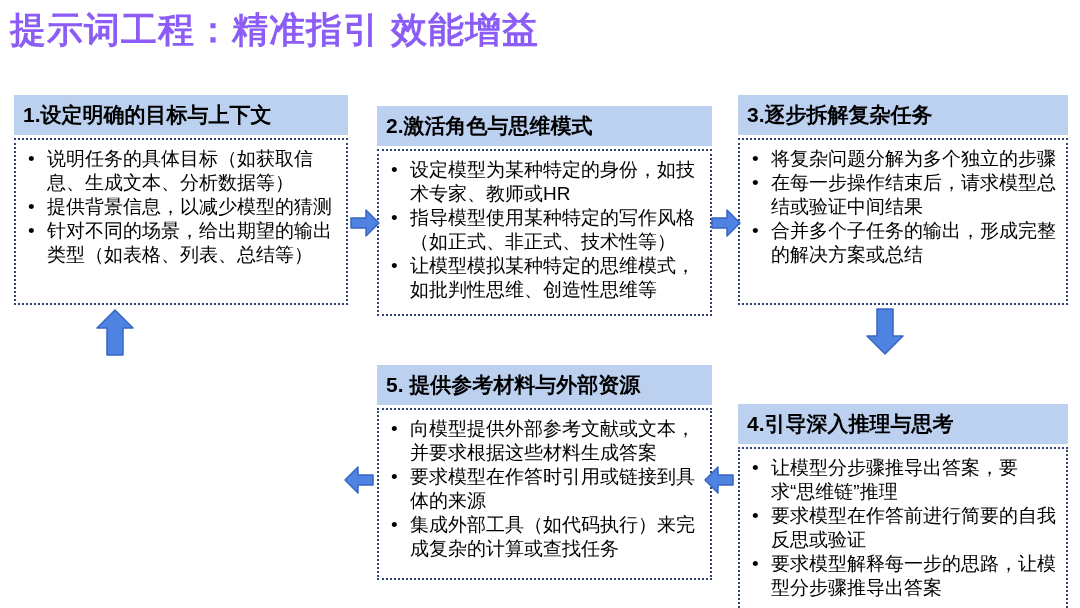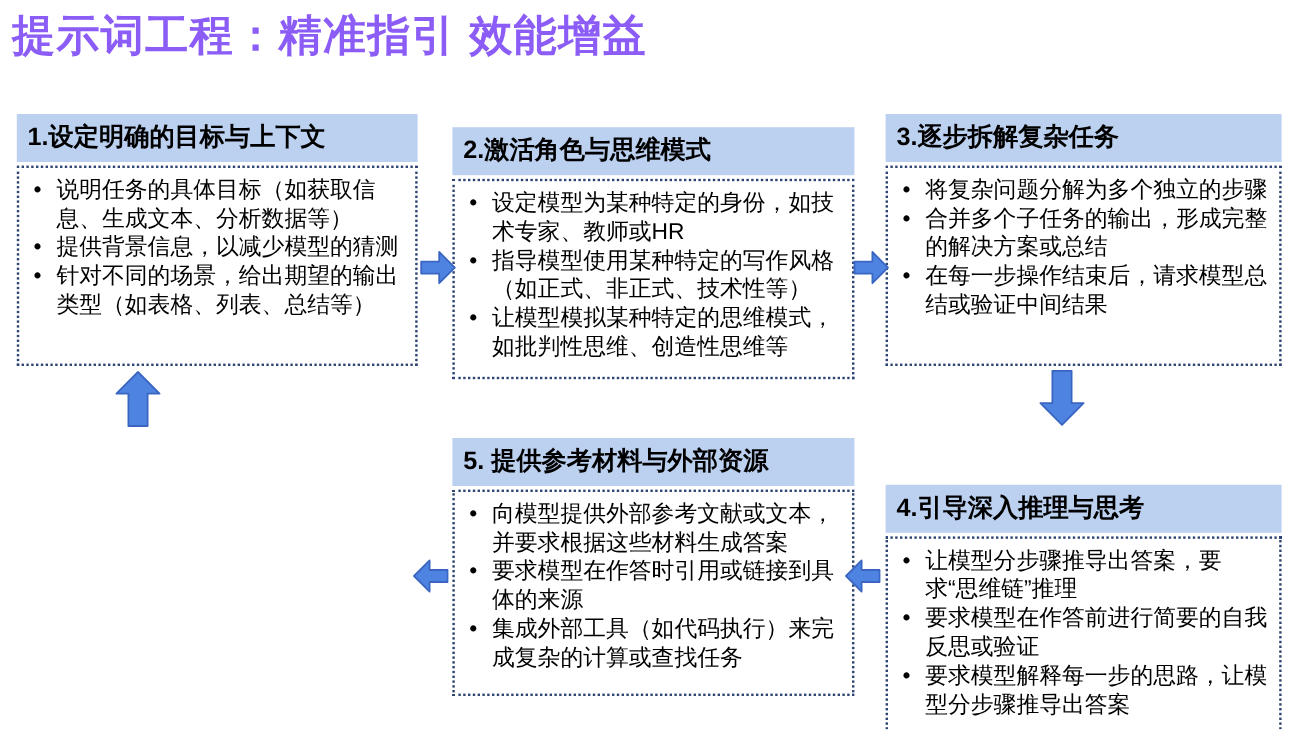--- a/index.html
+++ b/index.html
@@ -86,22 +86,22 @@
         <li>让模型模拟某种特定的思维模式，如批判性思维、创造性思维等</li>
       </ul>
     </div>
   </div>
 
   <div class="box row1" id="box3">
     <div class="box-header">3.逐步拆解复杂任务</div>
     <div class="box-body">
       <ul class="bullets">
         <li>将复杂问题分解为多个独立的步骤</li>
+        <li>在每一步操作结束后，请求模型总结或验证中间结果</li>
         <li>合并多个子任务的输出，形成完整的解决方案或总结</li>
-        <li>在每一步操作结束后，请求模型总结或验证中间结果</li>
       </ul>
     </div>
   </div>
 
   <div class="box row2" id="box4">
     <div class="box-header">4.引导深入推理与思考</div>
     <div class="box-body">
       <ul class="bullets">
         <li>让模型分步骤推导出答案，要求“思维链”推理</li>
         <li>要求模型在作答前进行简要的自我反思或验证</li>

